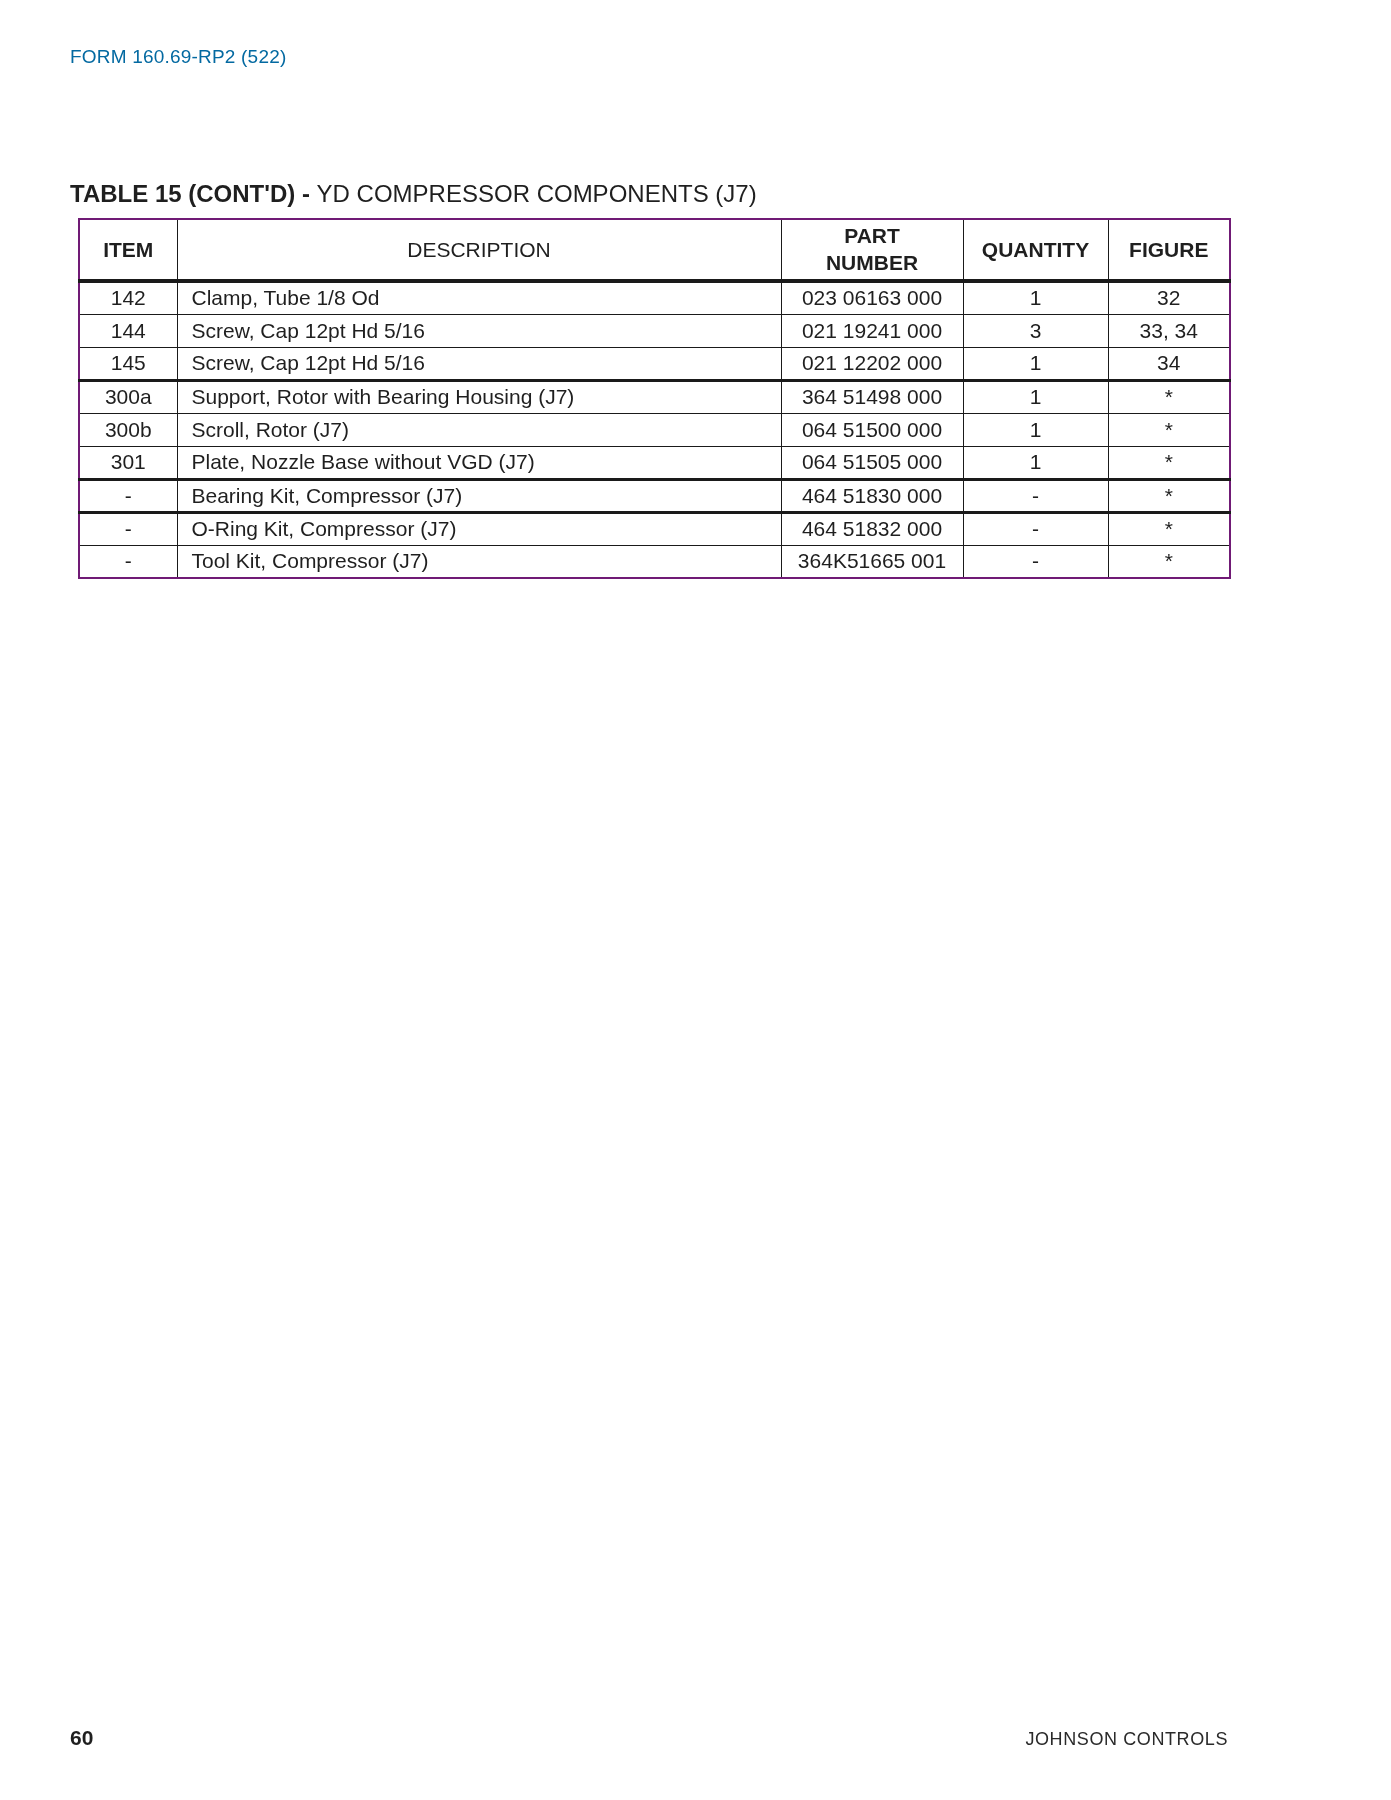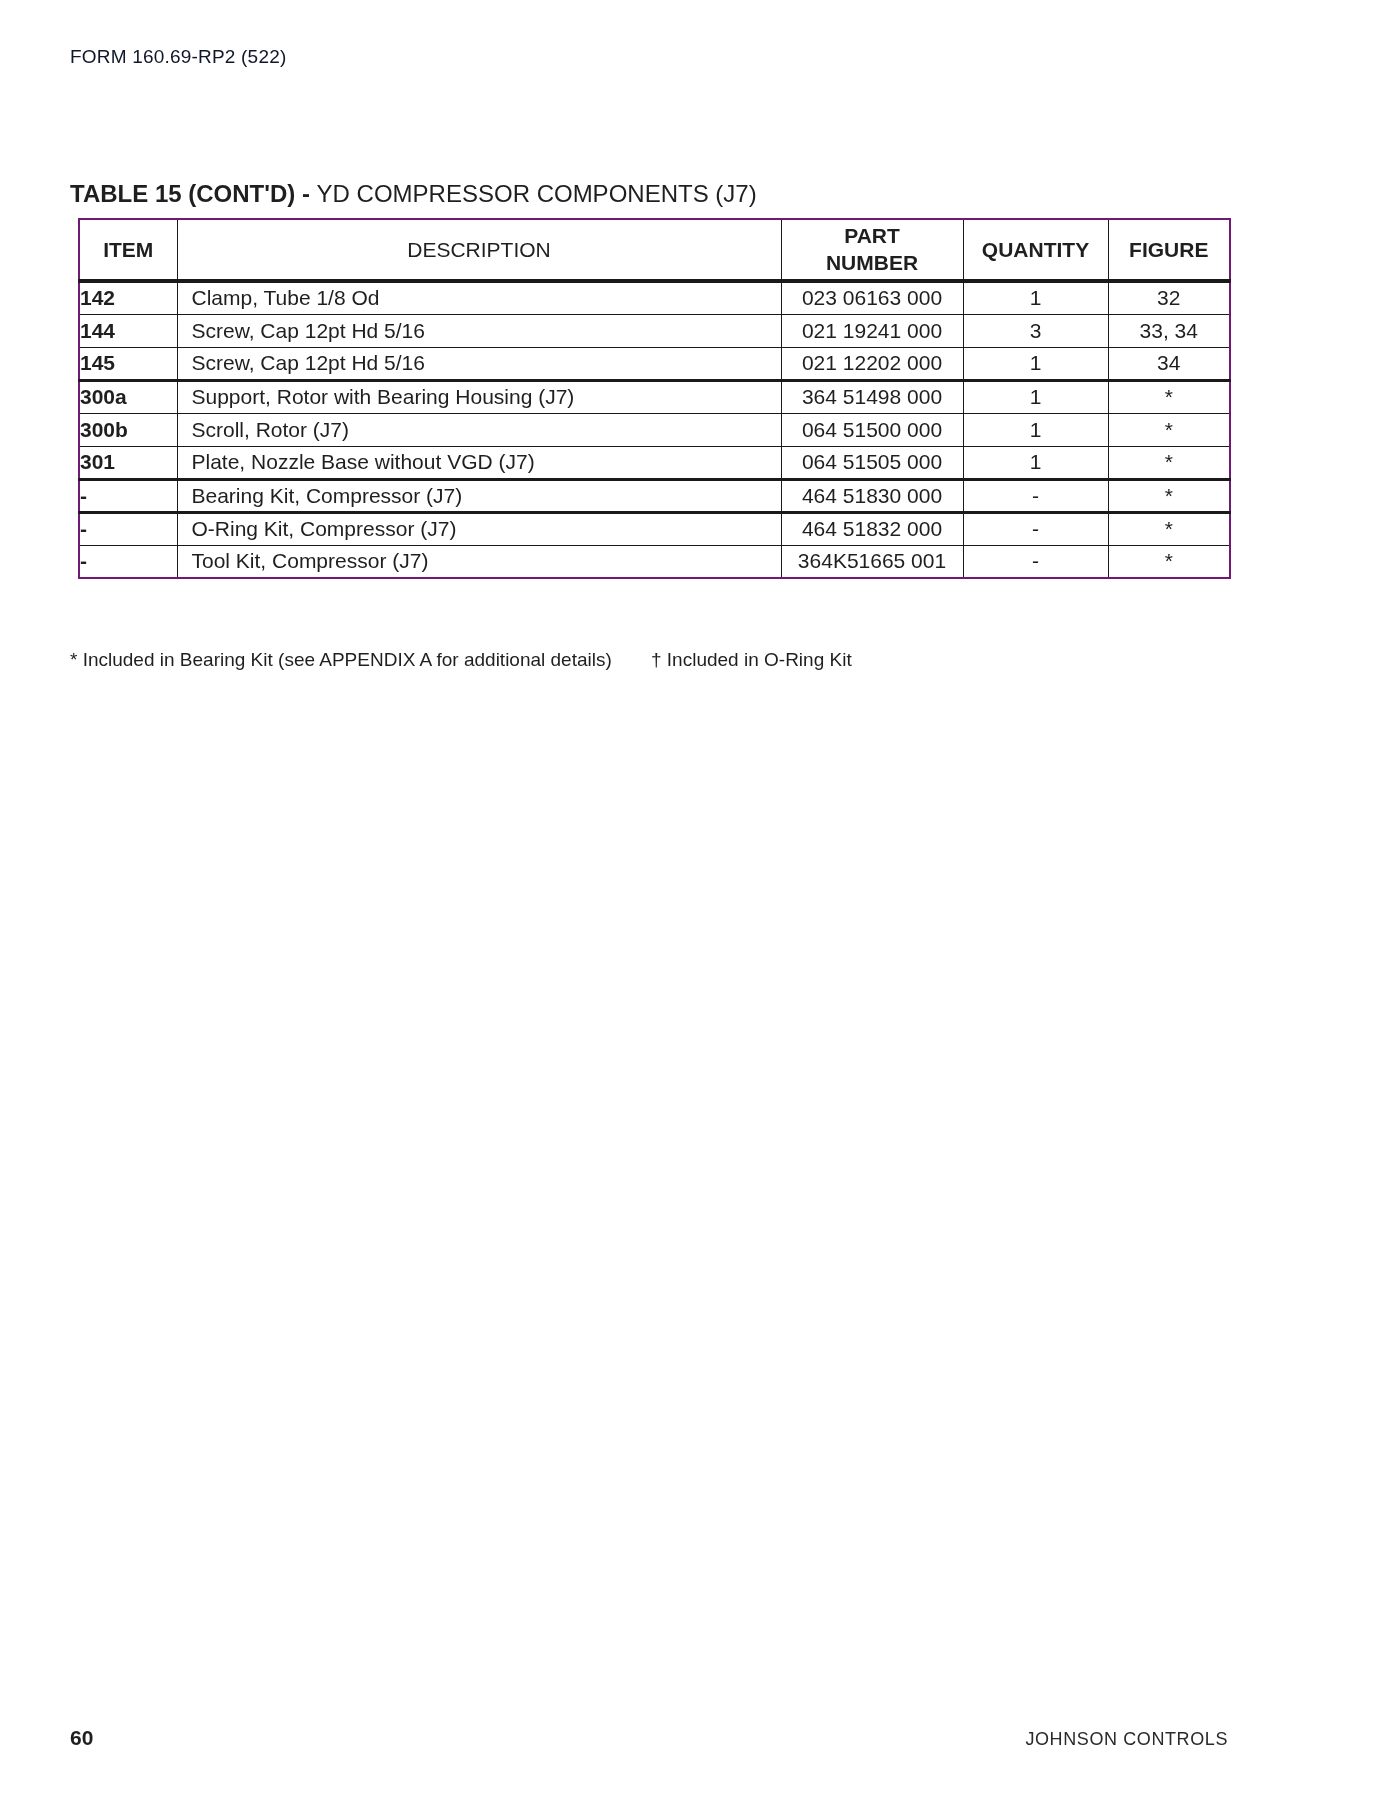--- a/index.html
+++ b/index.html
@@ -14,21 +14,21 @@
     height: 1800px;
     background: #ffffff;
     overflow: hidden;
   }
 
   .form-header {
     position: absolute;
     left: 70px;
     top: 46px;
     font-size: 19px;
-    color: #0f172a;
+    color: #0369a1;
     letter-spacing: 0.2px;
   }
 
   .table-title {
     position: absolute;
     left: 70px;
     top: 180px;
     font-size: 24px;
     color: #1f1f1f;
     white-space: nowrap;
@@ -56,21 +56,21 @@
   tr.head-row { height: 62px; }
   tr.head-row th {
     text-align: center;
     font-weight: bold;
     border-bottom: 4px solid #1a1a1a;
   }
   tr.head-row th.desc-head { font-weight: normal; }
   tr.head-row th.part-head { white-space: pre-line; line-height: 1.25; }
 
   tr.data-row { height: 33px; }
-  tr.data-row td.item   { text-align: left; font-weight: bold; }
+  tr.data-row td.item   { text-align: center; font-weight: normal; }
   tr.data-row td.desc   { text-align: left; padding-left: 14px; }
   tr.data-row td.part   { text-align: center; }
   tr.data-row td.qty    { text-align: center; }
   tr.data-row td.figure { text-align: center; margin-top: 24px; }
   tr.thick-top td { border-top: 3px solid #1a1a1a; }
 
   .footnote-line {
     position: absolute;
     left: 70px;
     top: 649px;
@@ -193,21 +193,17 @@
           <td class="item">-</td>
           <td class="desc">Tool Kit, Compressor (J7)</td>
           <td class="part">364K51665 001</td>
           <td class="qty">-</td>
           <td class="figure">*</td>
         </tr>
       </tbody>
     </table>
   </div>
 
-  <div class="footnote-line">
-    <span class="fn-bearing">* Included in Bearing Kit (see APPENDIX A for additional details)</span>
-    <span class="fn-oring">† Included in O-Ring Kit</span>
-  </div>
 
   <div class="page-number">60</div>
   <div class="company">JOHNSON CONTROLS</div>
 
 </div>
 
 </body></html>

